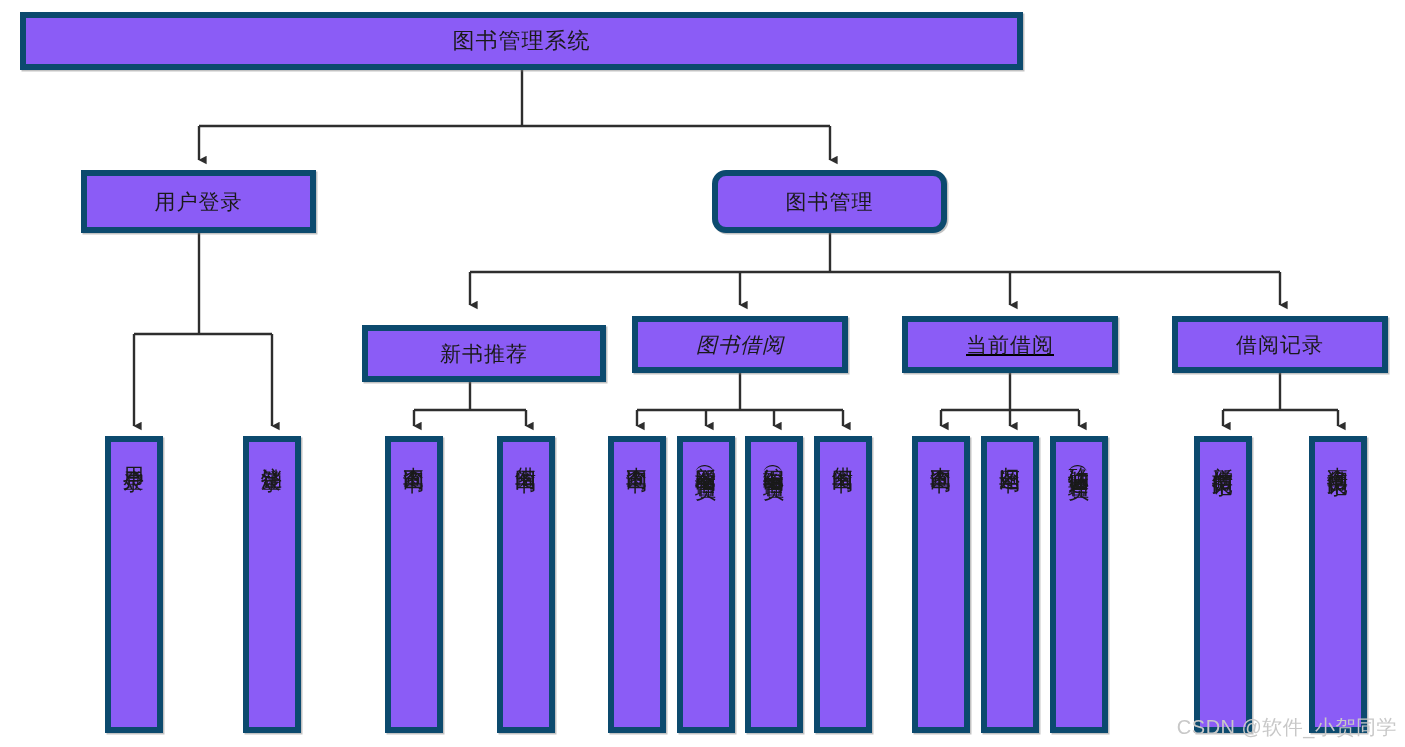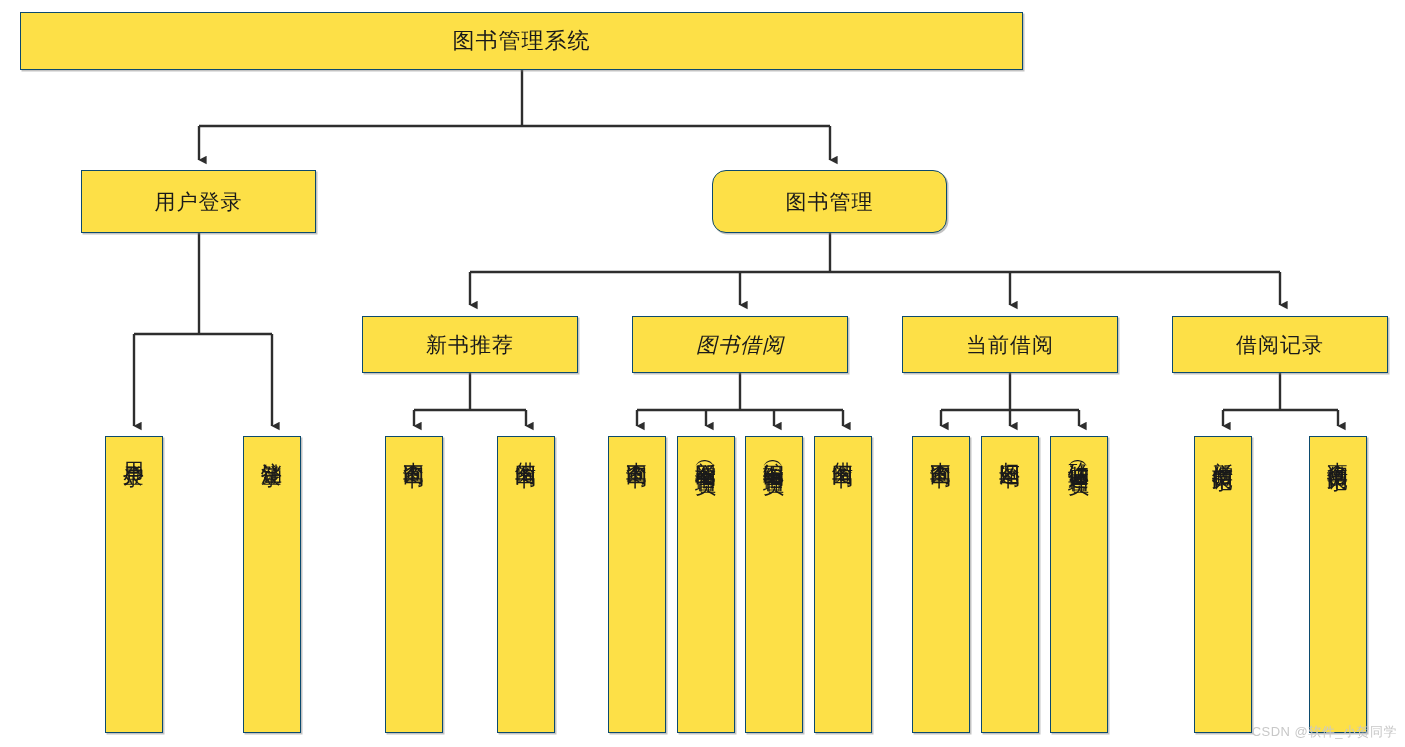--- a/index.html
+++ b/index.html
@@ -21,22 +21,22 @@
     position: absolute;
     left: 0;
     top: 0;
     width: 1405px;
     height: 747px;
     pointer-events: none;
   }
   .node {
     position: absolute;
     box-sizing: border-box;
-    border: 1px solid #0c4a6e;
-    background: #fde047;
+    border: 6px solid #0c4a6e;
+    background: #8b5cf6;
     display: flex;
     align-items: center;
     justify-content: center;
     box-shadow: 1.5px 1.5px 0 rgba(120,120,120,0.45);
   }
   .node .label {
     color: #1a1a1a;
     font-size: 21px;
     line-height: 1.12;
     letter-spacing: 1px;
@@ -56,21 +56,21 @@
     font-size: 21px;
     letter-spacing: 2px;
     line-height: 1.0;
     white-space: normal;
   }
   .node.root .label { font-size: 22px; }
   #watermark {
     position: absolute;
     right: 8px;
     bottom: 6px;
-    font-size: 13px;
+    font-size: 20px;
     color: #c8c8c8;
     letter-spacing: 0.5px;
     white-space: nowrap;
   }
 </style>
 </head>
 <body>
 
 <div id="canvas">
 
@@ -128,27 +128,27 @@
     <span class="label">图书管理系统</span>
   </div>
 
   <div class="node horiz" style="left:81px; top:170px; width:235px; height:63px;">
     <span class="label">用户登录</span>
   </div>
   <div class="node horiz" style="left:712px; top:170px; width:235px; height:63px;border-radius:14px;">
     <span class="label">图书管理</span>
   </div>
 
-  <div class="node horiz" style="left:362px; top:316px; width:216px; height:57px;">
+  <div class="node horiz" style="left:362px; top:325px; width:244px; height:57px;">
     <span class="label">新书推荐</span>
   </div>
   <div class="node horiz" style="left:632px; top:316px; width:216px; height:57px;font-style:italic;">
     <span class="label">图书借阅</span>
   </div>
-  <div class="node horiz" style="left:902px; top:316px; width:216px; height:57px;">
+  <div class="node horiz" style="left:902px; top:316px; width:216px; height:57px;text-decoration:underline;">
     <span class="label">当前借阅</span>
   </div>
   <div class="node horiz" style="left:1172px; top:316px; width:216px; height:57px;justify-content:center;">
     <span class="label">借阅记录</span>
   </div>
 
   <div class="node vert" style="left:105px; top:436px; width:58px; height:297px;">
     <span class="label">用户登录</span>
   </div>
   <div class="node vert" style="left:243px; top:436px; width:58px; height:297px;">

